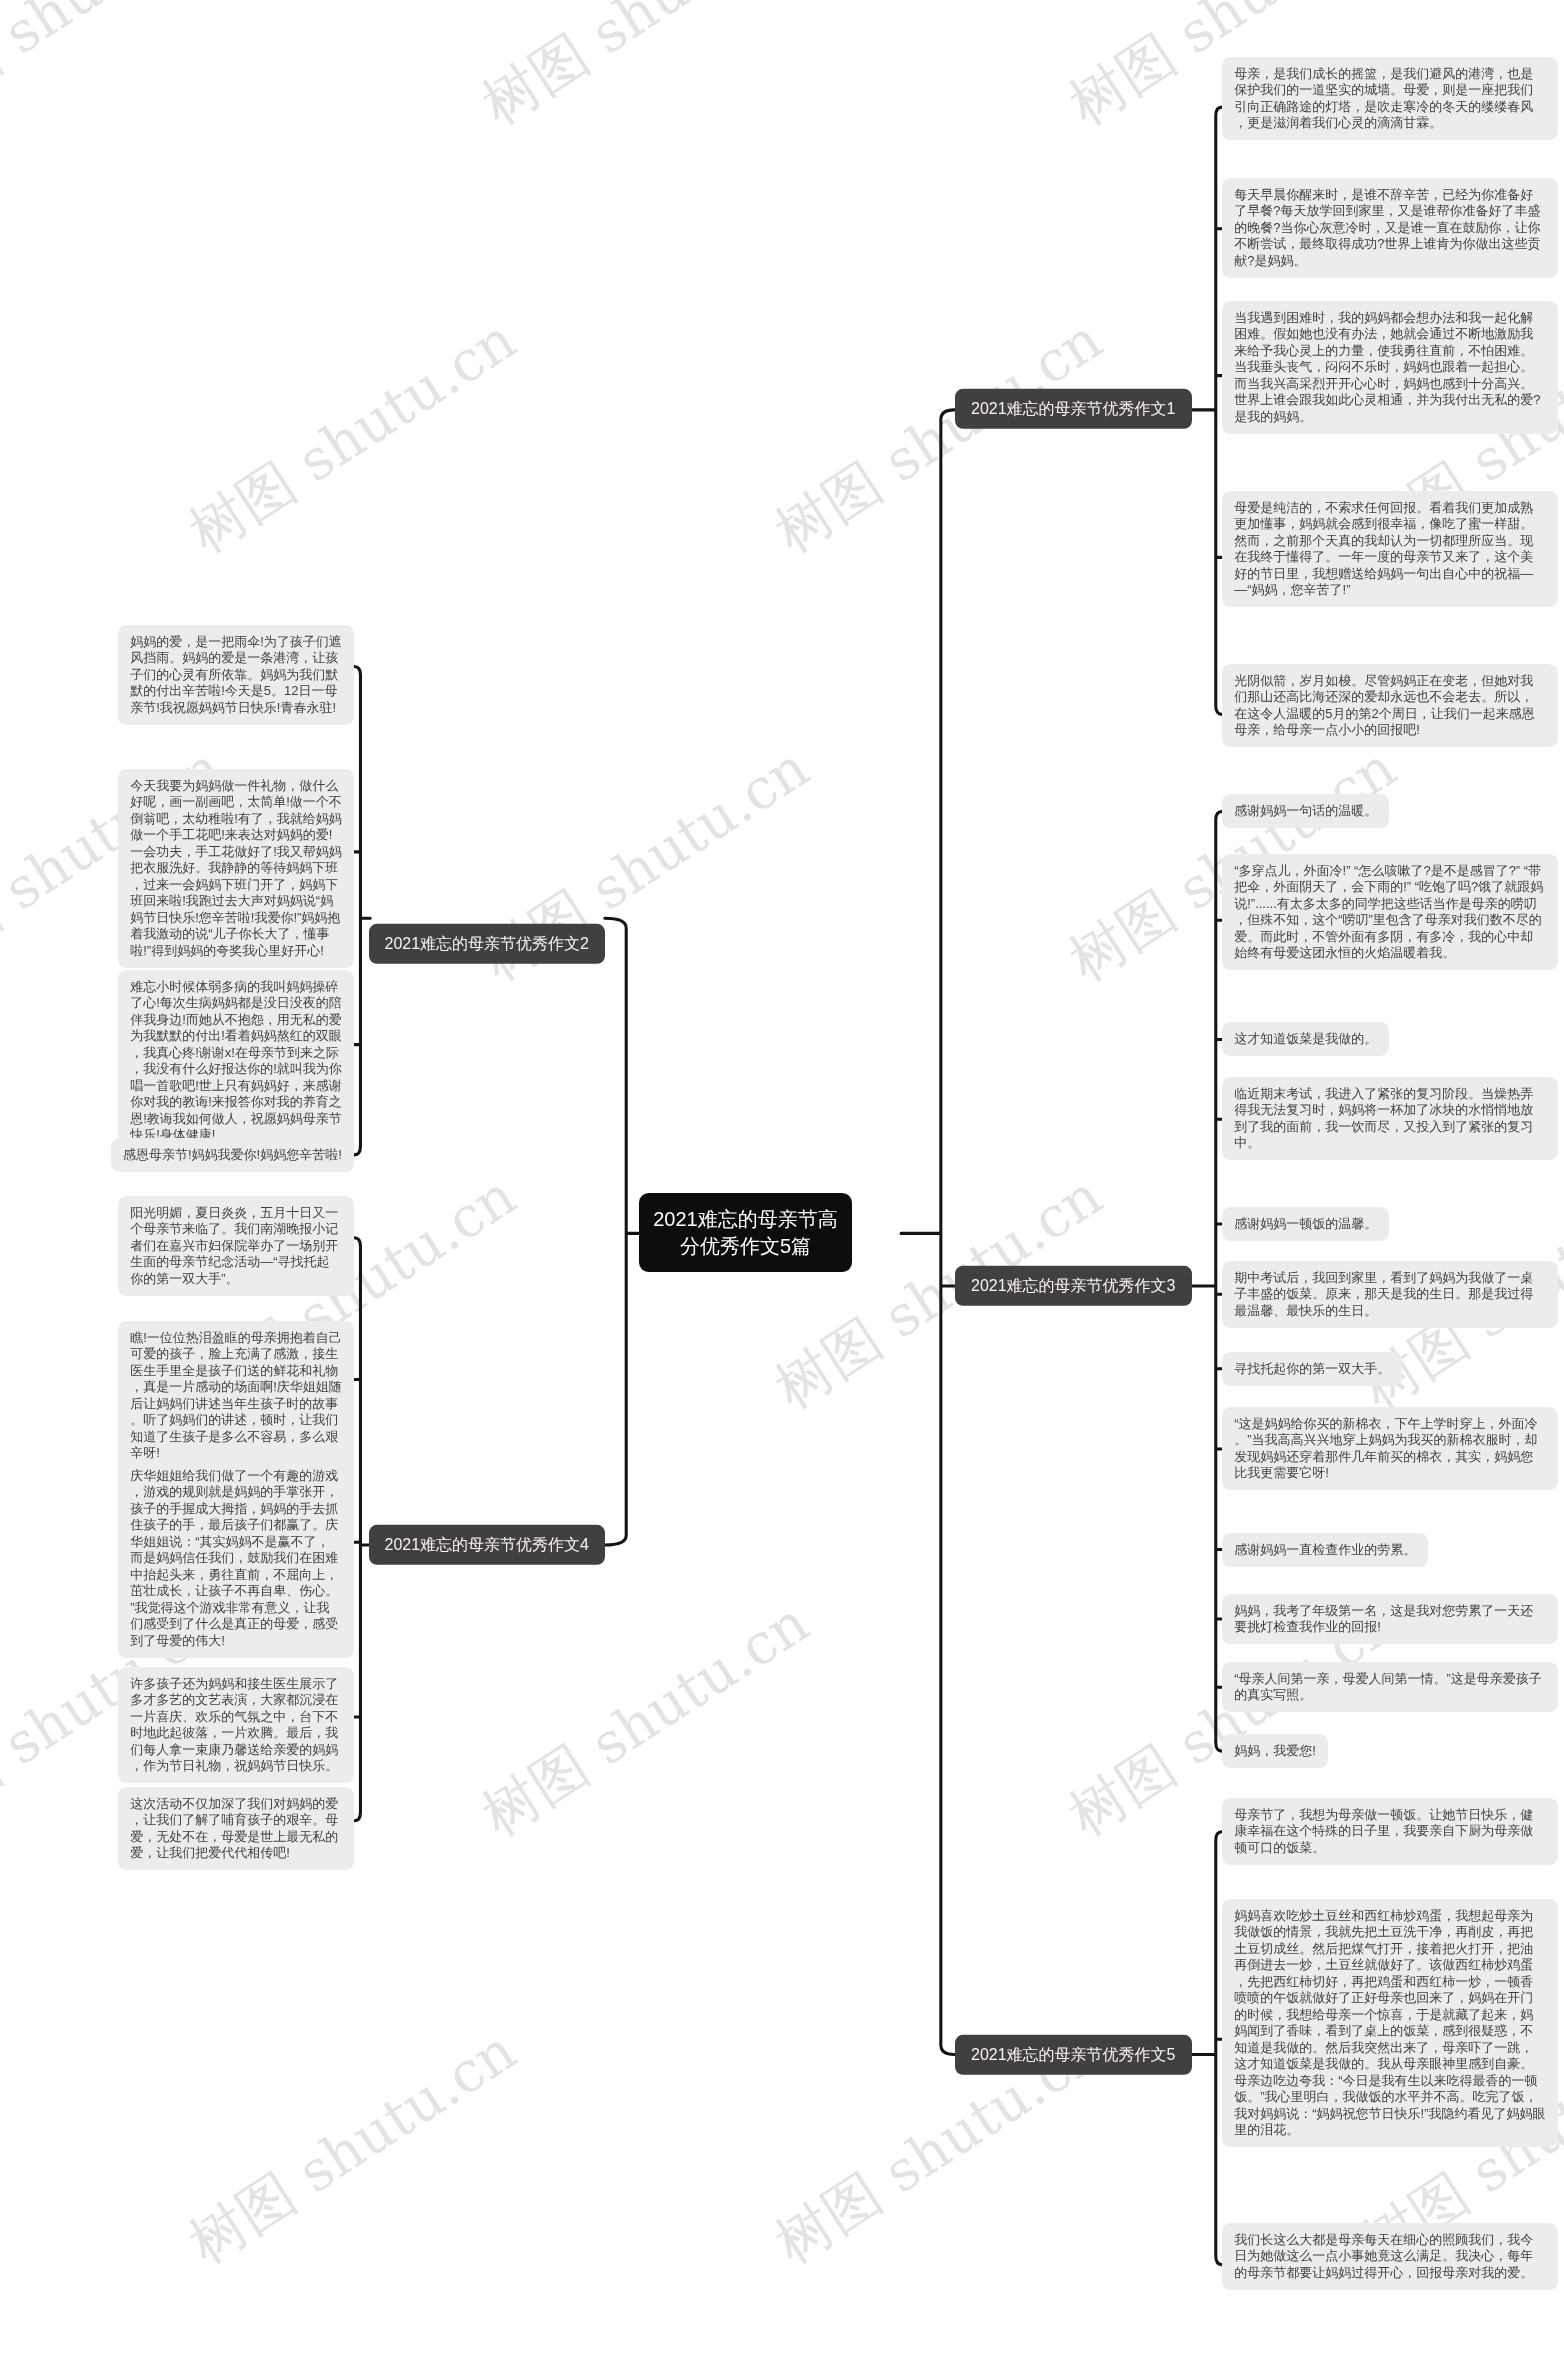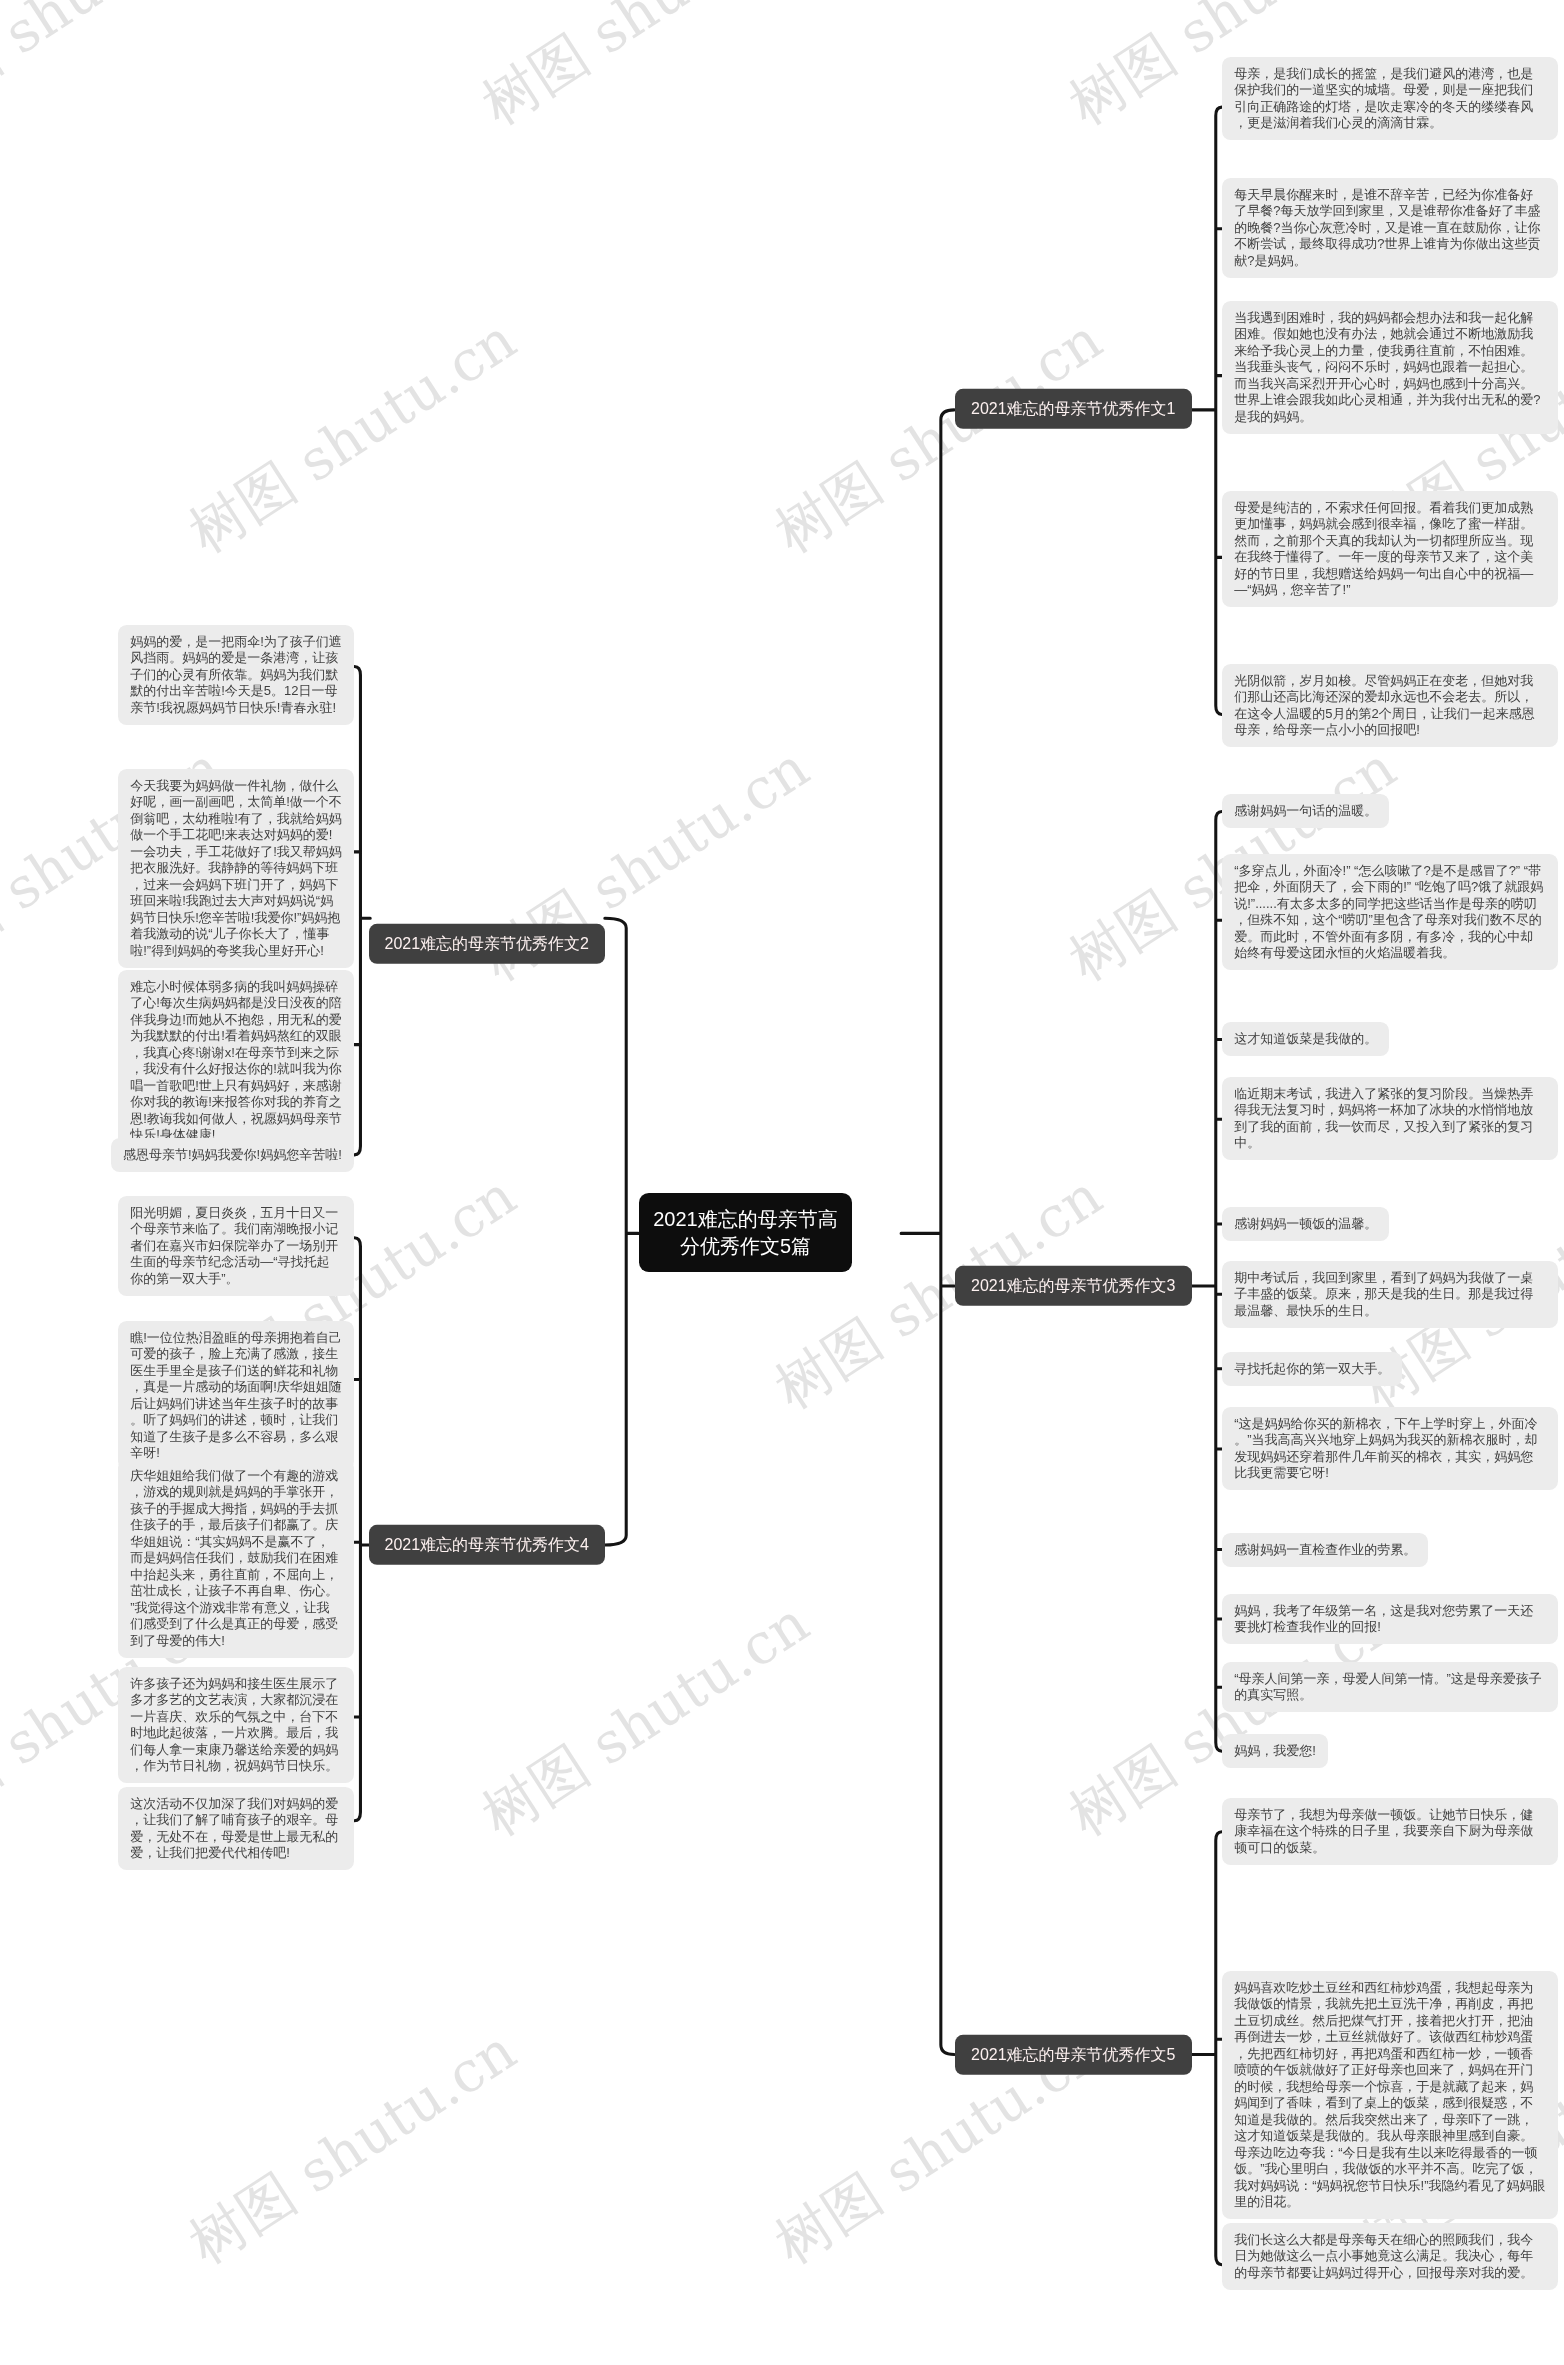--- a/index.html
+++ b/index.html
@@ -78,17 +78,17 @@
       <div class="note" style="top: 1662px; left: 1222px;">“母亲人间第一亲，母爱人间第一情。”这是母亲爱孩子的真实写照。</div>
       <div class="note narrow" style="top: 1734px; left: 1222px;">妈妈，我爱您!</div>
       <div class="branch-label" style="top: 1545px; right: 959px;">2021难忘的母亲节优秀作文4</div>
       <div class="note left-side" style="top: 1196px; right: 1210px;">阳光明媚，夏日炎炎，五月十日又一个母亲节来临了。我们南湖晚报小记者们在嘉兴市妇保院举办了一场别开生面的母亲节纪念活动—“寻找托起你的第一双大手”。</div>
       <div class="note left-side" style="top: 1321px; right: 1210px;">瞧!一位位热泪盈眶的母亲拥抱着自己可爱的孩子，脸上充满了感激，接生医生手里全是孩子们送的鲜花和礼物，真是一片感动的场面啊!庆华姐姐随后让妈妈们讲述当年生孩子时的故事。听了妈妈们的讲述，顿时，让我们知道了生孩子是多么不容易，多么艰辛呀!</div>
       <div class="note left-side" style="top: 1459px; right: 1210px;">庆华姐姐给我们做了一个有趣的游戏，游戏的规则就是妈妈的手掌张开，孩子的手握成大拇指，妈妈的手去抓住孩子的手，最后孩子们都赢了。庆华姐姐说：“其实妈妈不是赢不了，而是妈妈信任我们，鼓励我们在困难中抬起头来，勇往直前，不屈向上，茁壮成长，让孩子不再自卑、伤心。”我觉得这个游戏非常有意义，让我们感受到了什么是真正的母爱，感受到了母爱的伟大!</div>
       <div class="note left-side" style="top: 1667px; right: 1210px;">许多孩子还为妈妈和接生医生展示了多才多艺的文艺表演，大家都沉浸在一片喜庆、欢乐的气氛之中，台下不时地此起彼落，一片欢腾。最后，我们每人拿一束康乃馨送给亲爱的妈妈，作为节日礼物，祝妈妈节日快乐。</div>
       <div class="note left-side" style="top: 1787px; right: 1210px;">这次活动不仅加深了我们对妈妈的爱，让我们了解了哺育孩子的艰辛。母爱，无处不在，母爱是世上最无私的爱，让我们把爱代代相传吧!</div>
       <div class="branch-label" style="top: 2055px; left: 955px;">2021难忘的母亲节优秀作文5</div>
       <div class="note" style="top: 1798px; left: 1222px;">母亲节了，我想为母亲做一顿饭。让她节日快乐，健康幸福在这个特殊的日子里，我要亲自下厨为母亲做顿可口的饭菜。</div>
-      <div class="note" style="top: 1971px; left: 1222px;">妈妈喜欢吃炒土豆丝和西红柿炒鸡蛋，我想起母亲为我做饭的情景，我就先把土豆洗干净，再削皮，再把土豆切成丝。然后把煤气打开，接着把火打开，把油再倒进去一炒，土豆丝就做好了。该做西红柿炒鸡蛋，先把西红柿切好，再把鸡蛋和西红柿一炒，一顿香喷喷的午饭就做好了正好母亲也回来了，妈妈在开门的时候，我想给母亲一个惊喜，于是就藏了起来，妈妈闻到了香味，看到了桌上的饭菜，感到很疑惑，不知道是我做的。然后我突然出来了，母亲吓了一跳，这才知道饭菜是我做的。我从母亲眼神里感到自豪。母亲边吃边夸我：“今日是我有生以来吃得最香的一顿饭。”我心里明白，我做饭的水平并不高。吃完了饭，我对妈妈说：“妈妈祝您节日快乐!”我隐约看见了妈妈眼里的泪花。</div>
+      <div class="note" style="top: 1899px; left: 1222px;">妈妈喜欢吃炒土豆丝和西红柿炒鸡蛋，我想起母亲为我做饭的情景，我就先把土豆洗干净，再削皮，再把土豆切成丝。然后把煤气打开，接着把火打开，把油再倒进去一炒，土豆丝就做好了。该做西红柿炒鸡蛋，先把西红柿切好，再把鸡蛋和西红柿一炒，一顿香喷喷的午饭就做好了正好母亲也回来了，妈妈在开门的时候，我想给母亲一个惊喜，于是就藏了起来，妈妈闻到了香味，看到了桌上的饭菜，感到很疑惑，不知道是我做的。然后我突然出来了，母亲吓了一跳，这才知道饭菜是我做的。我从母亲眼神里感到自豪。母亲边吃边夸我：“今日是我有生以来吃得最香的一顿饭。”我心里明白，我做饭的水平并不高。吃完了饭，我对妈妈说：“妈妈祝您节日快乐!”我隐约看见了妈妈眼里的泪花。</div>
       <div class="note" style="top: 2223px; left: 1222px;">我们长这么大都是母亲每天在细心的照顾我们，我今日为她做这么一点小事她竟这么满足。我决心，每年的母亲节都要让妈妈过得开心，回报母亲对我的爱。</div>
     </div>
 </div>
 
 
 </body></html>

